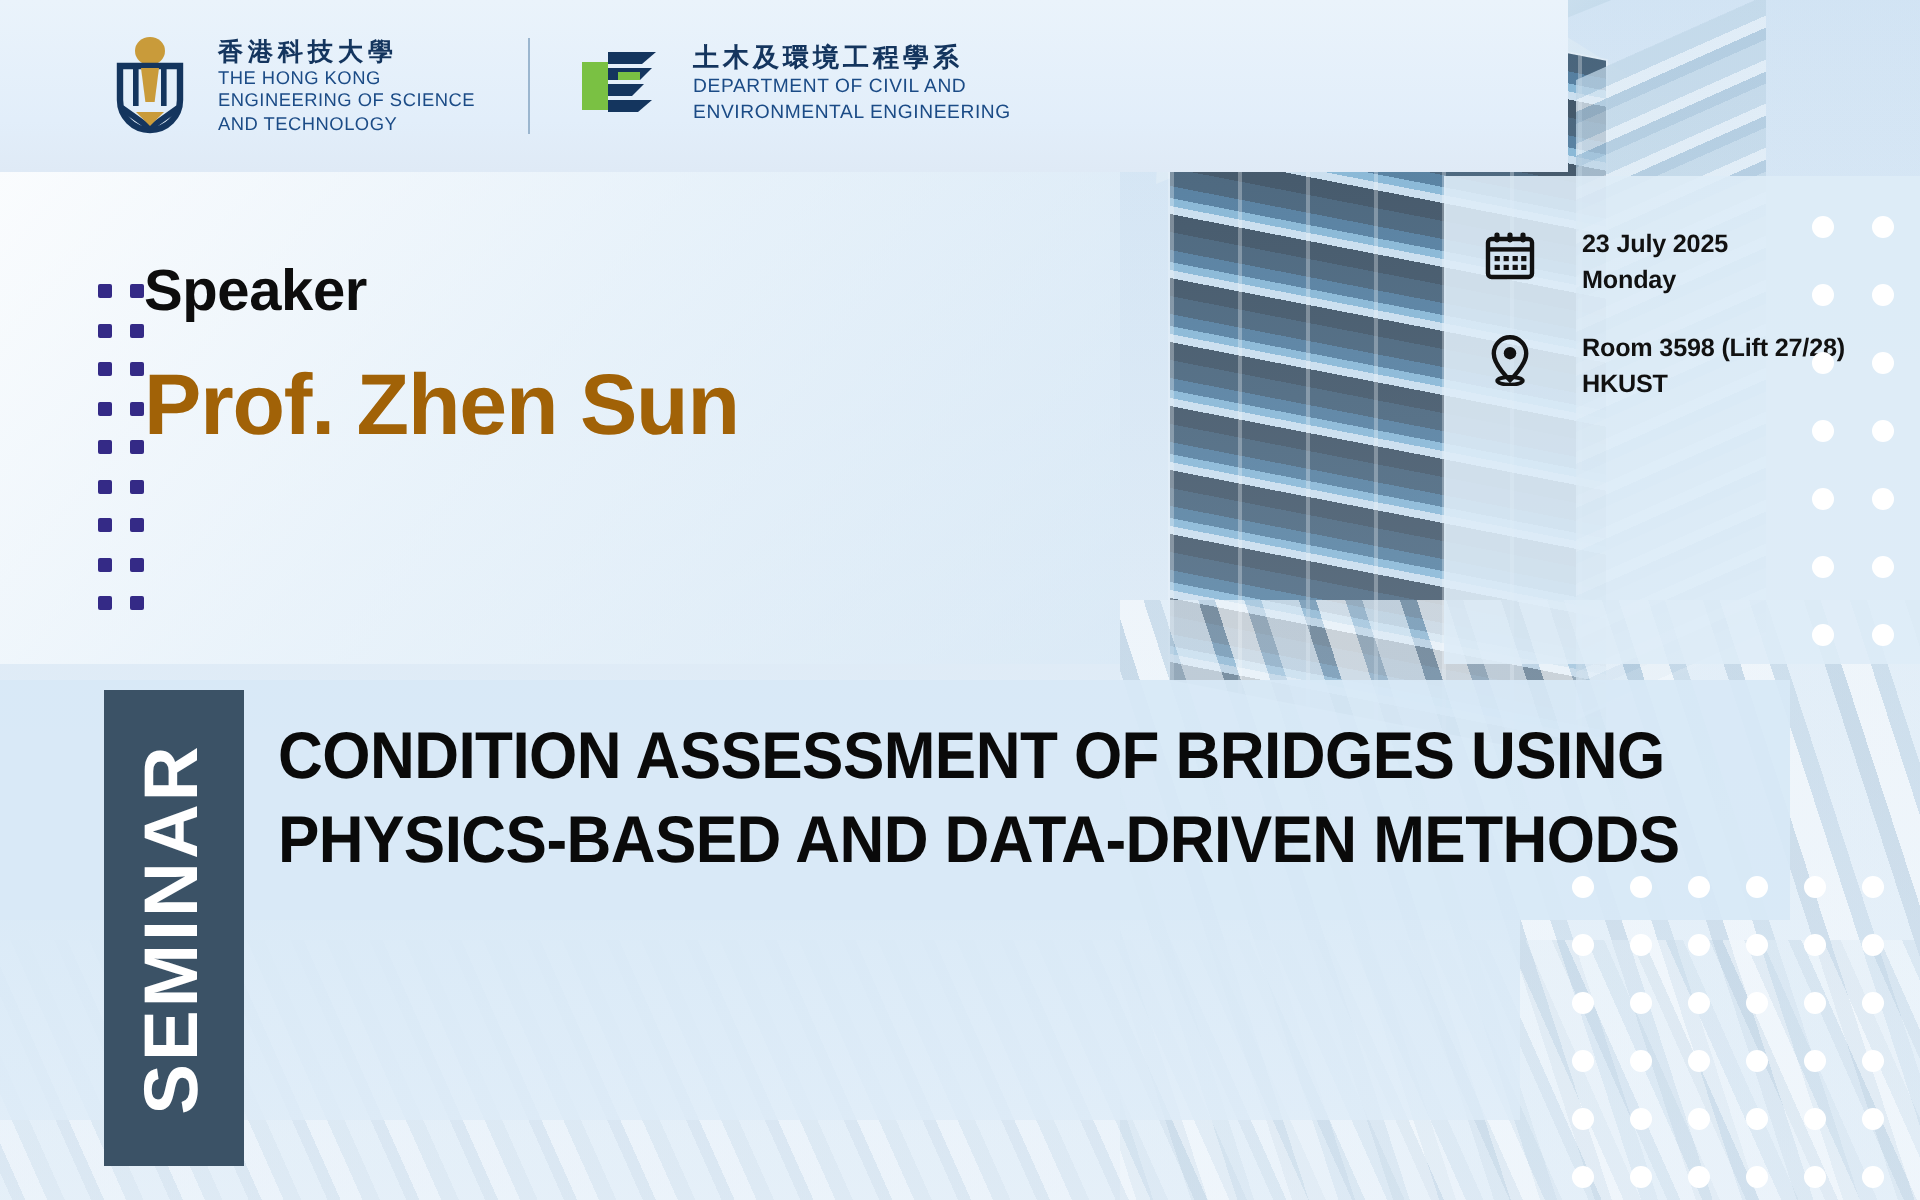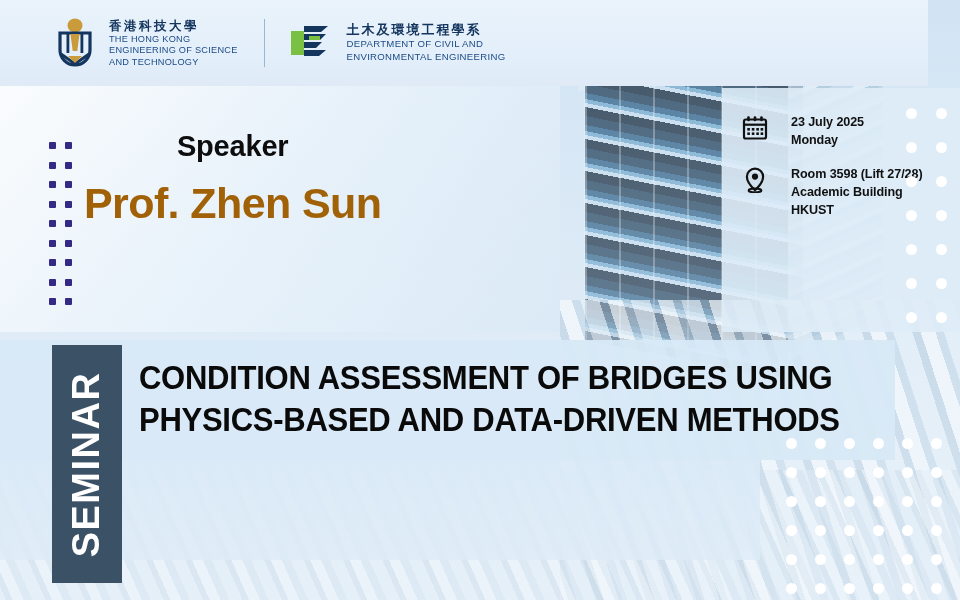--- a/index.html
+++ b/index.html
@@ -144,21 +144,21 @@
   .photo-wash {
     position: absolute;
     inset: 0;
     background: linear-gradient(180deg, rgba(222,235,247,0.18) 0%, rgba(223,236,247,0.35) 62%, rgba(228,239,249,0.55) 100%);
   }
 
   
   .header-band {
     position: absolute;
     left: 0; top: 0;
-    width: 928px; height: 86px;
+    width: 784px; height: 86px;
     background: linear-gradient(180deg, #eaf3fb 0%, #e2eefa 70%, #dfeaf6 100%);
     display: flex;
     align-items: center;
     padding-left: 52px;
     z-index: 6;
   }
   .logo-group { display: flex; align-items: center; }
 
   .ust-mark { width: 46px; height: 50px; flex: 0 0 auto; }
   .ust-text {
@@ -222,23 +222,22 @@
   }
   .dot-col i {
     width: 7px; height: 7px;
     border-radius: 1px;
     background: #342a86;
     display: block;
   }
 
   .speaker-block {
     position: absolute;
-    left: 84px; top: 130px;
+    left: 72px; top: 130px;
     z-index: 7;
-    text-align: center;
   }
   .speaker-label {
     font-size: 29px;
     font-weight: 700;
     color: #0d0d0d;
     letter-spacing: -0.2px;
     font-family: "Liberation Sans", sans-serif;
   }
   .speaker-name {
     font-size: 43px;
@@ -487,21 +486,20 @@
 
 
     <div class="detail-row">
       <svg class="detail-ico" viewBox="0 0 26 26">
         <path d="M13 1.6 a8.1 8.1 0 0 0 -8.1 8.1 c0 5.9 8.1 13.4 8.1 13.4 s8.1 -7.5 8.1 -13.4 A8.1 8.1 0 0 0 13 1.6 z" fill="none" stroke="#111" stroke-width="2.2"></path>
         <circle cx="13" cy="9.6" r="3.1" fill="#111"></circle>
         <ellipse cx="13" cy="23.4" rx="6.4" ry="1.9" fill="none" stroke="#111" stroke-width="1.9"></ellipse>
       </svg>
       <div class="detail-txt">
         <div>Room 3598 (Lift 27/28)</div>
-        <div>Academic Building</div>
         <div>HKUST</div>
       </div>
     </div>
   </div>
 
   <div class="dots-right-top">
     <i></i>
       <i></i>
     <i></i>
       <i></i>

